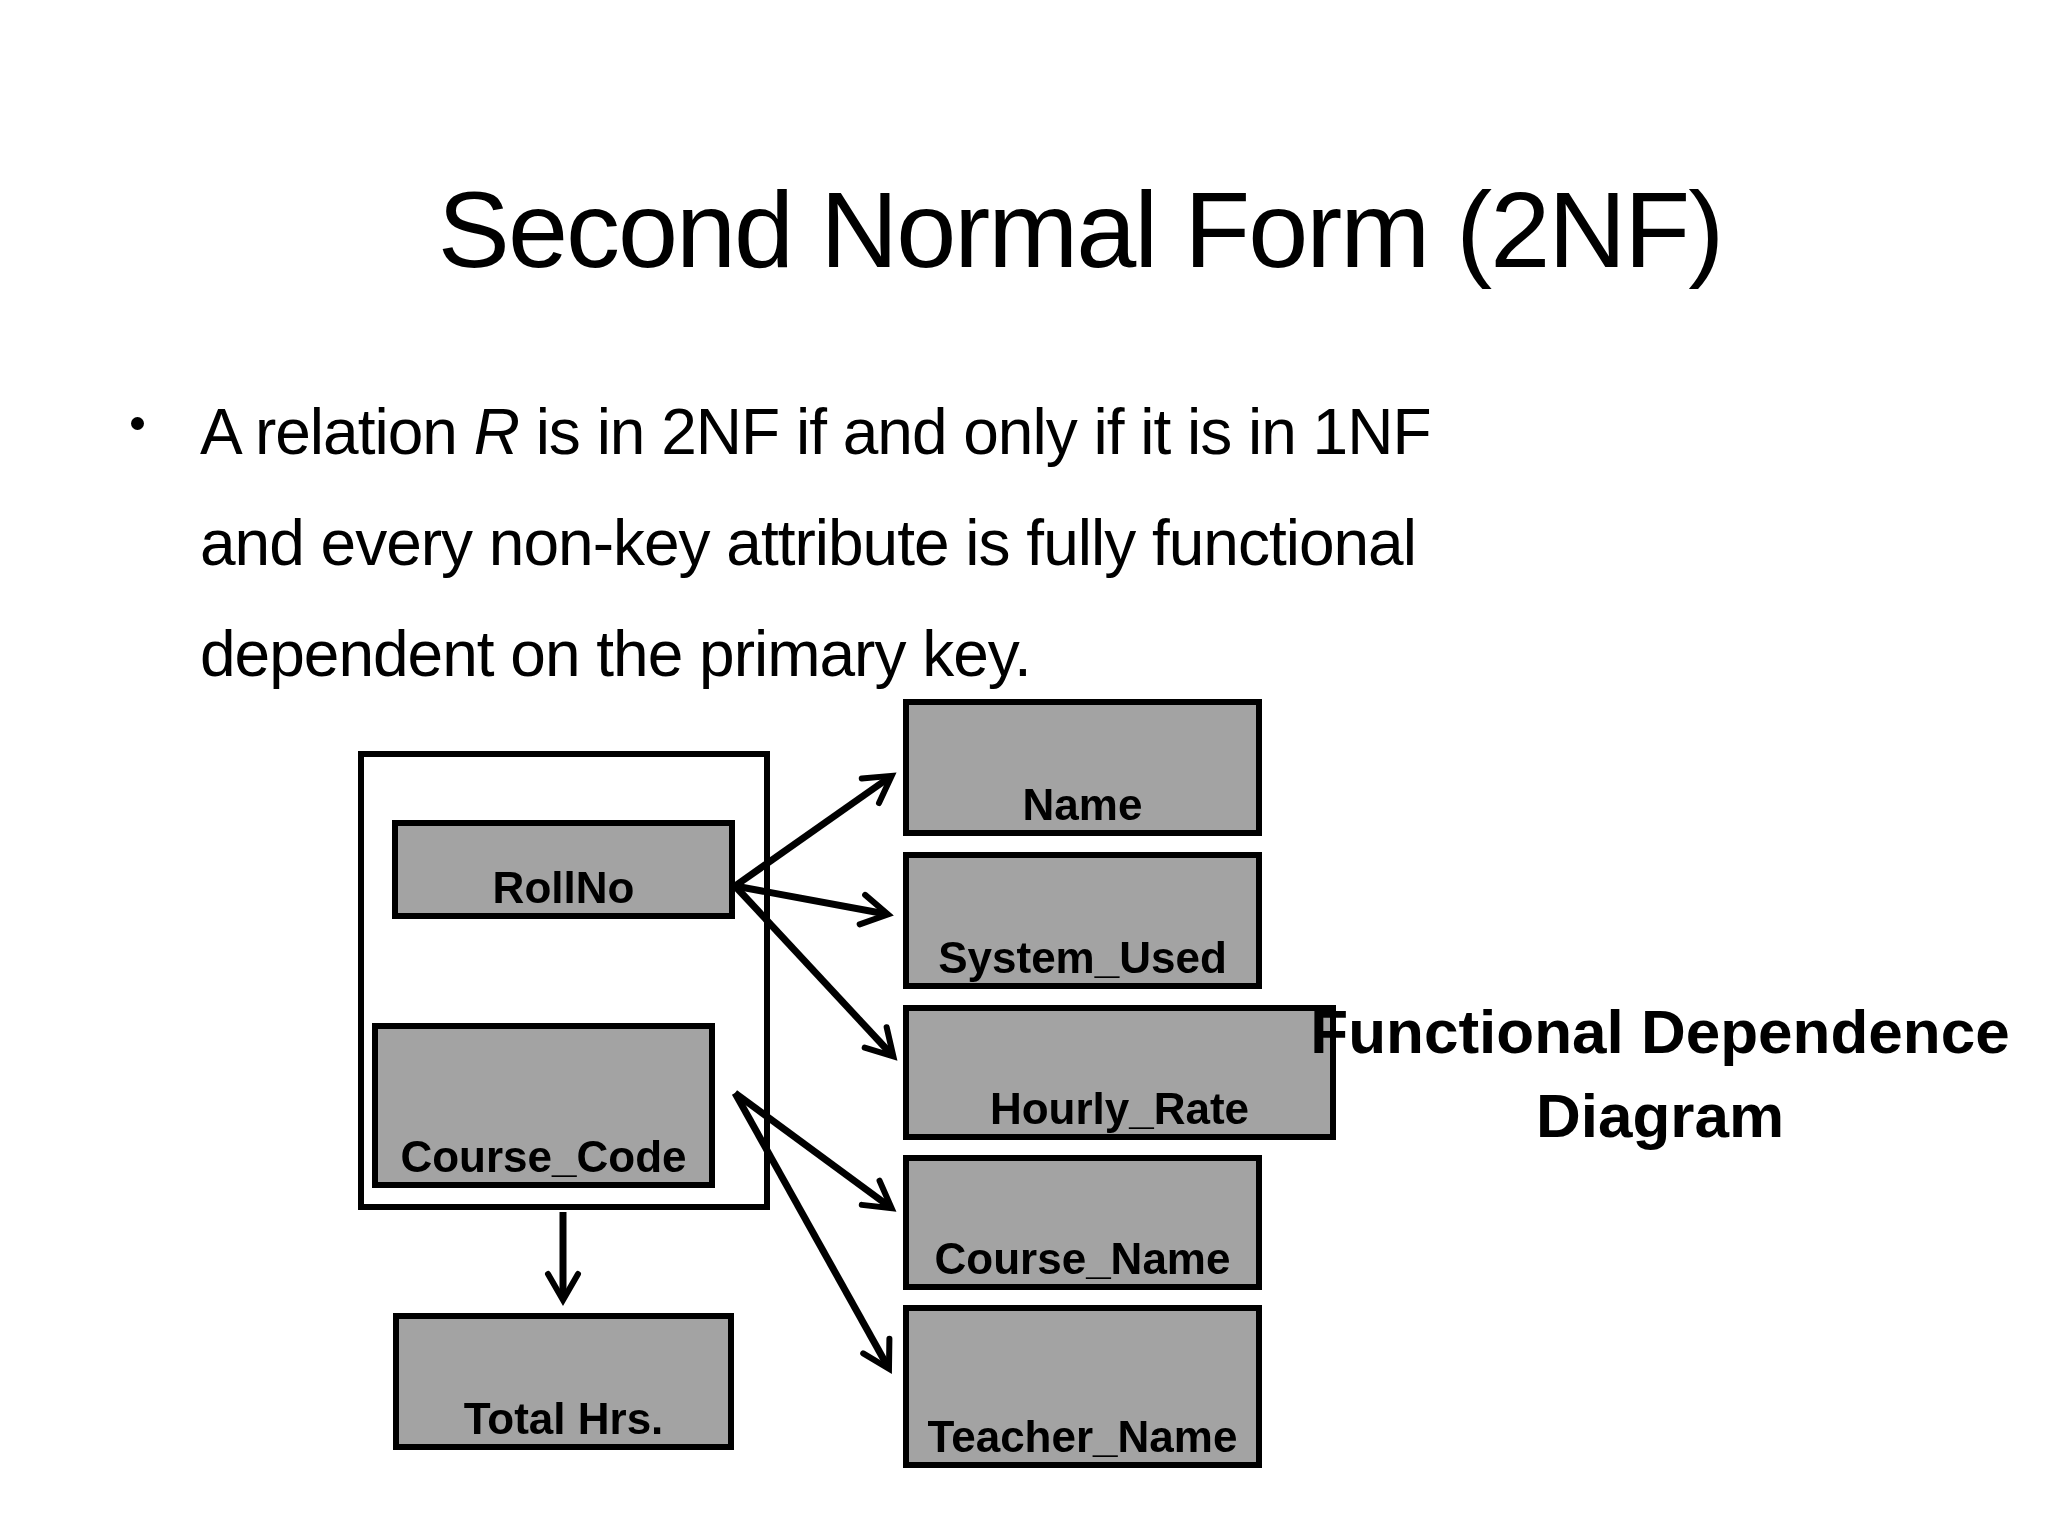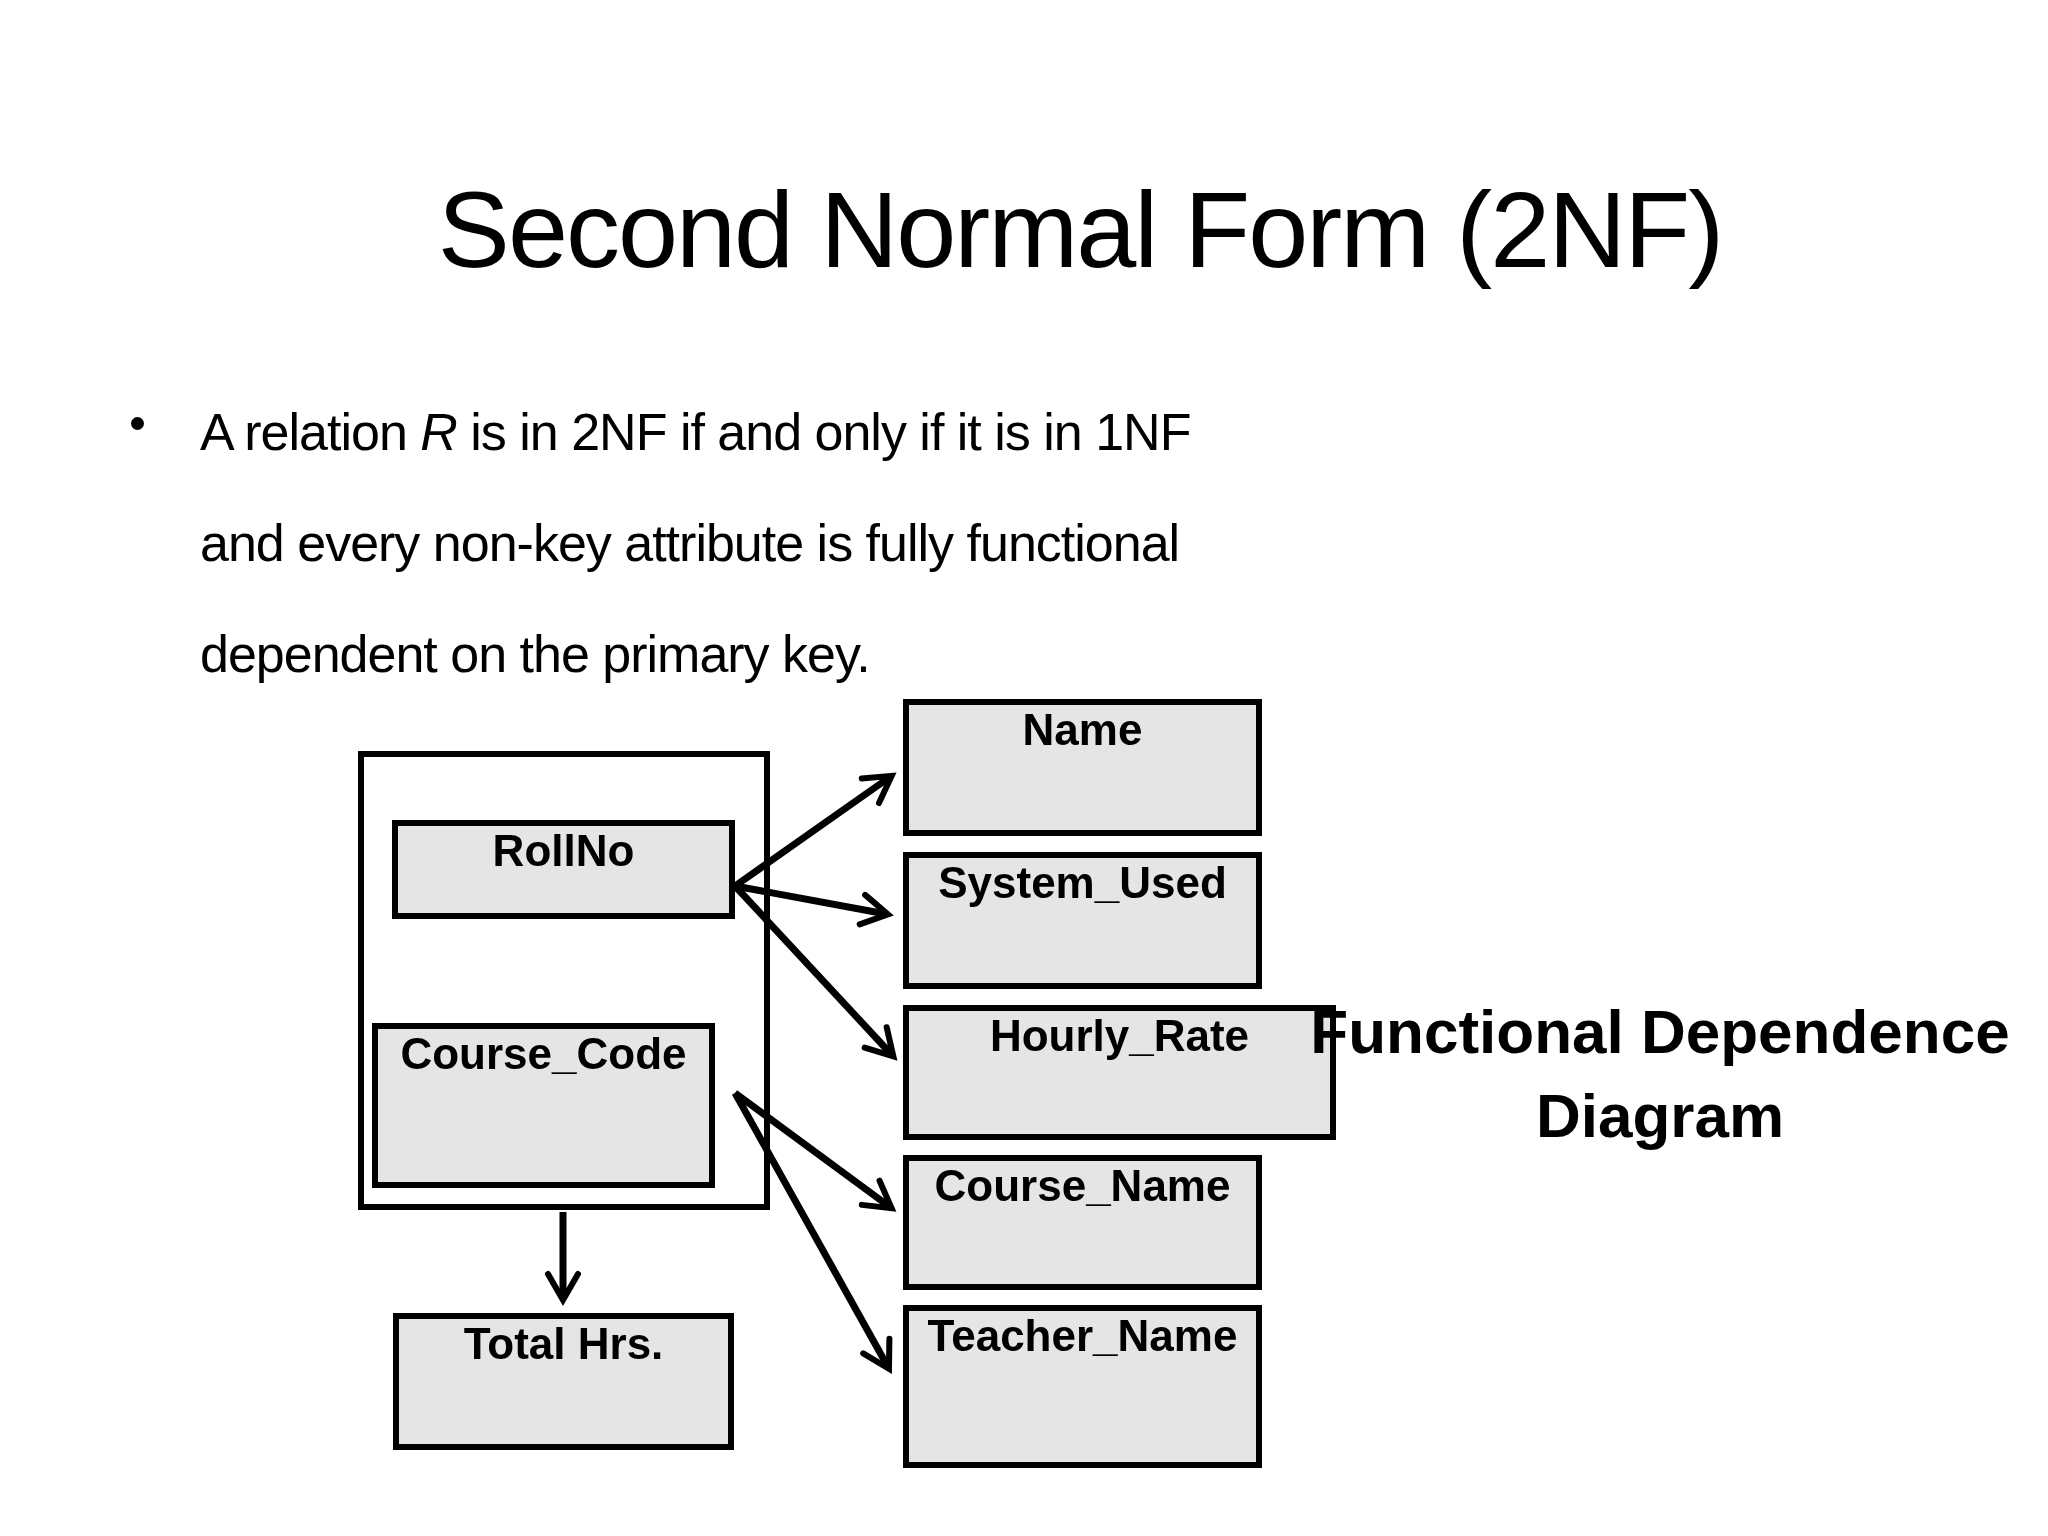--- a/index.html
+++ b/index.html
@@ -39,33 +39,33 @@
     width: 13px;
     height: 13px;
     border-radius: 50%;
     background: #000000;
   }
   .body-text {
     position: absolute;
     left: 200px;
     top: 377px;
     width: 1800px;
-    font-size: 52px;
+    font-size: 64px;
     line-height: 111px;
     letter-spacing: -1px;
   }
   .body-text .italic { font-style: italic; }
 
   
   .dbox {
     position: absolute;
     border: 6px solid #000000;
-    background: #e5e5e5;
+    background: #a3a3a3;
     display: flex;
-    align-items: flex-start;
+    align-items: flex-end;
     justify-content: center;
     box-sizing: border-box;
     font-size: 44px;
     font-weight: 700;
     letter-spacing: 0px;
   }
   .outer-box {
     position: absolute;
     border: 6px solid #000000;
     background: #ffffff;

